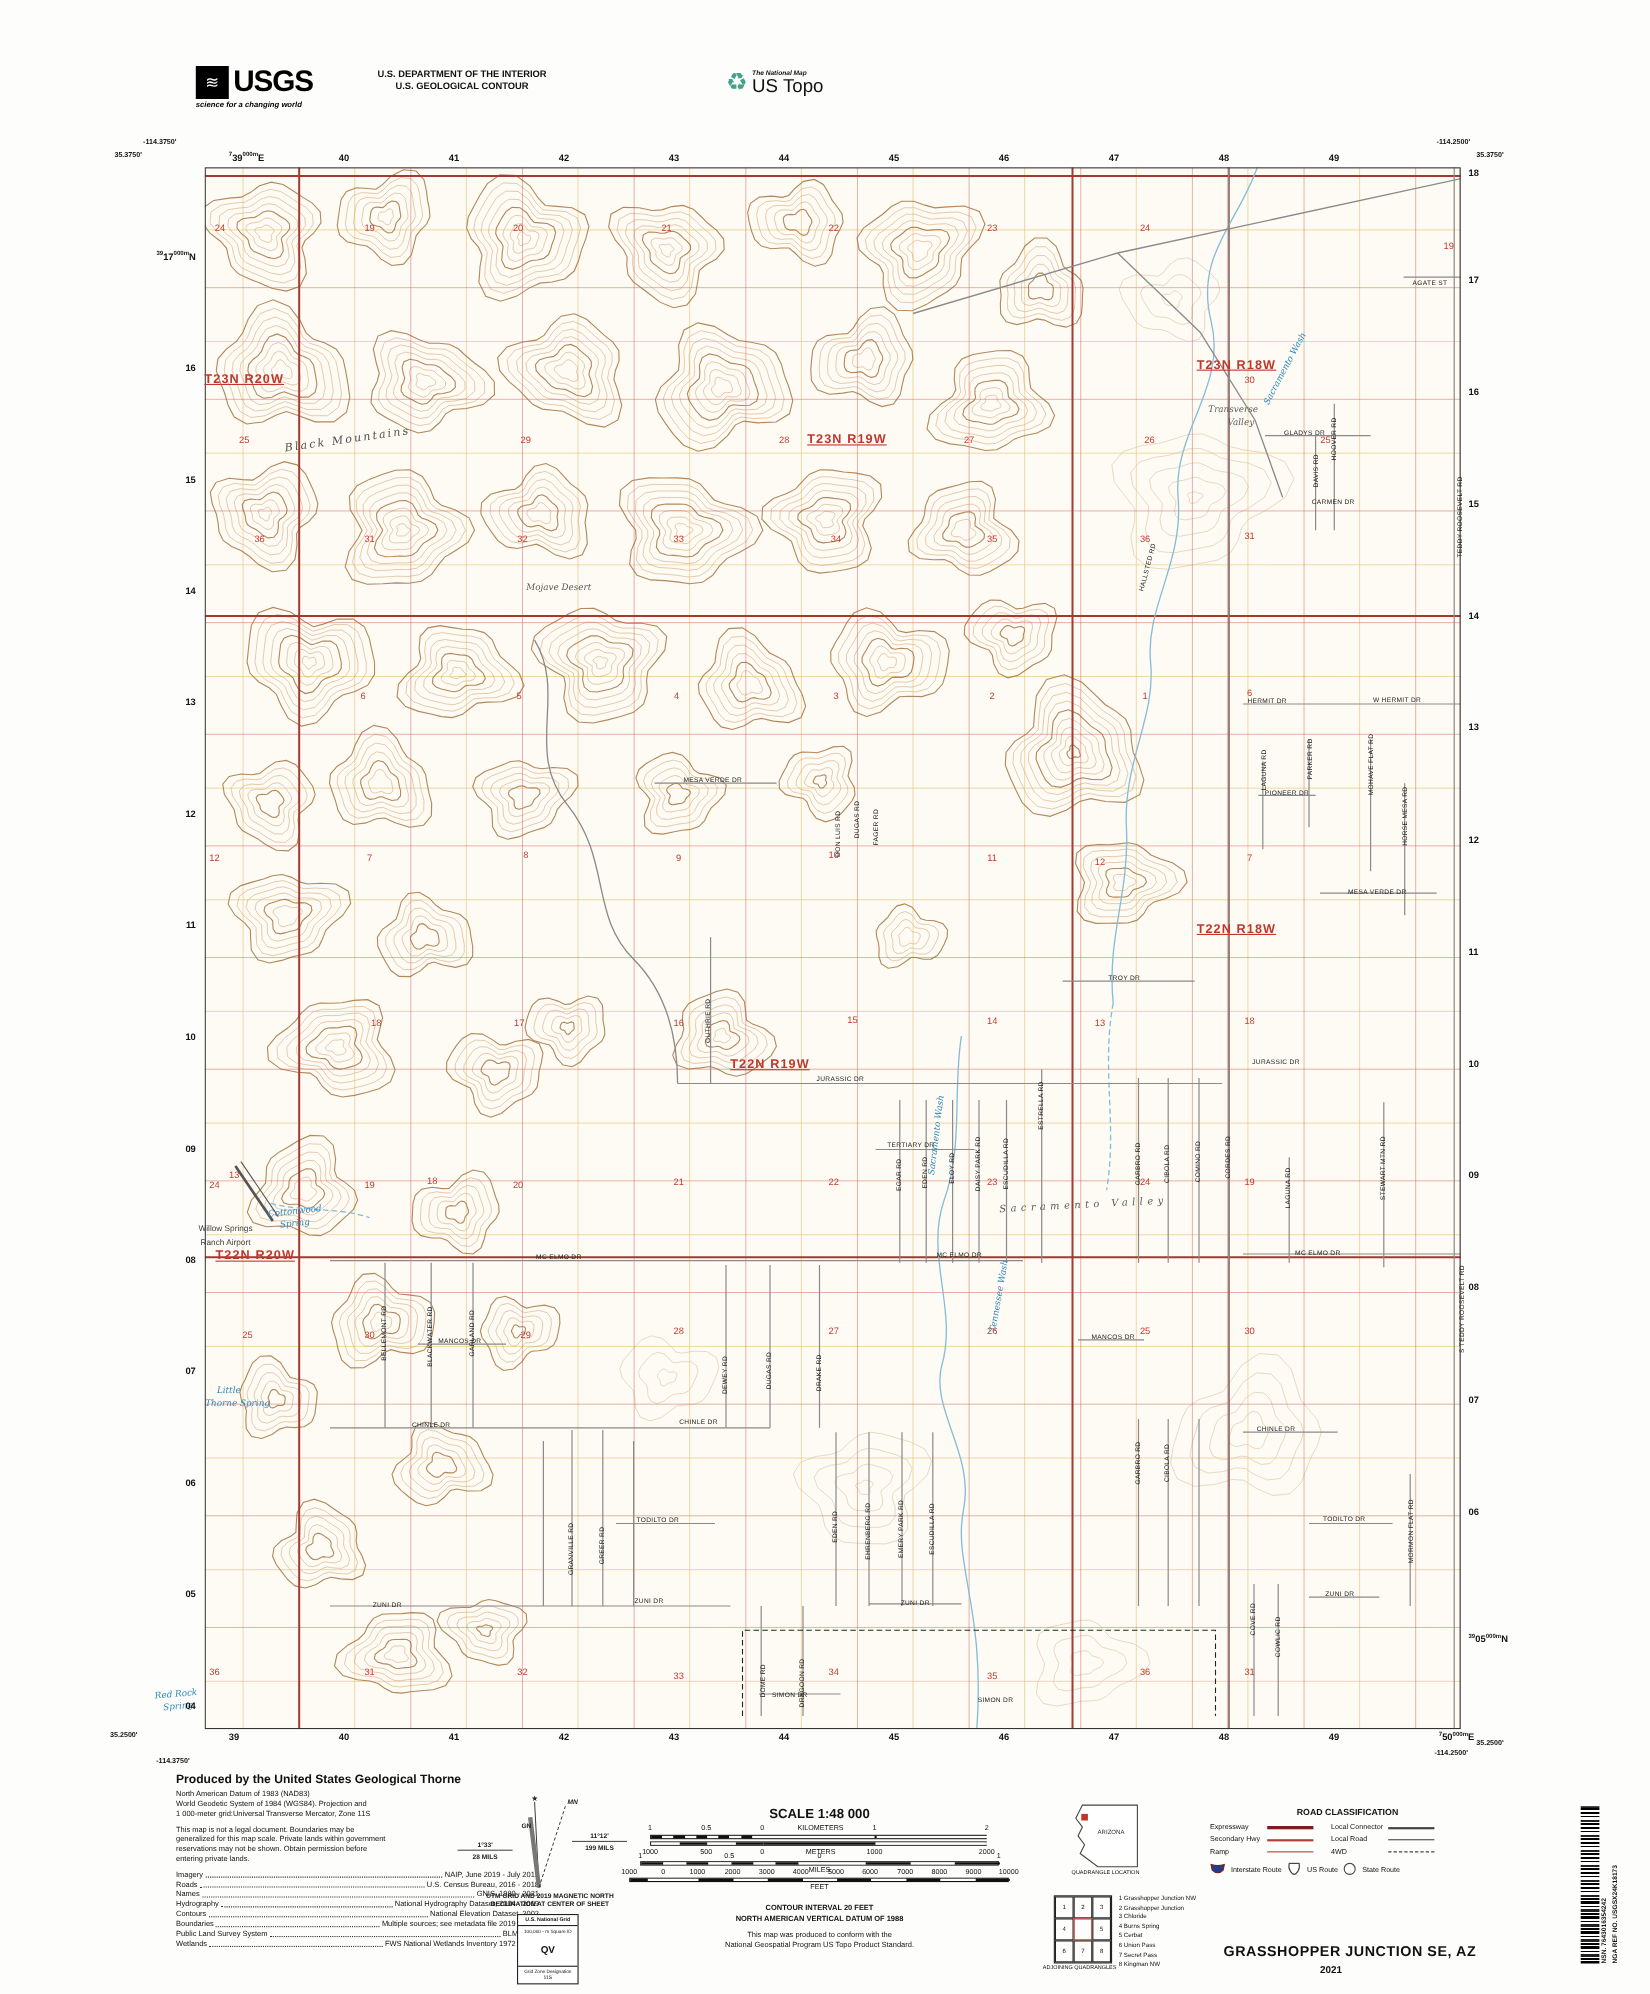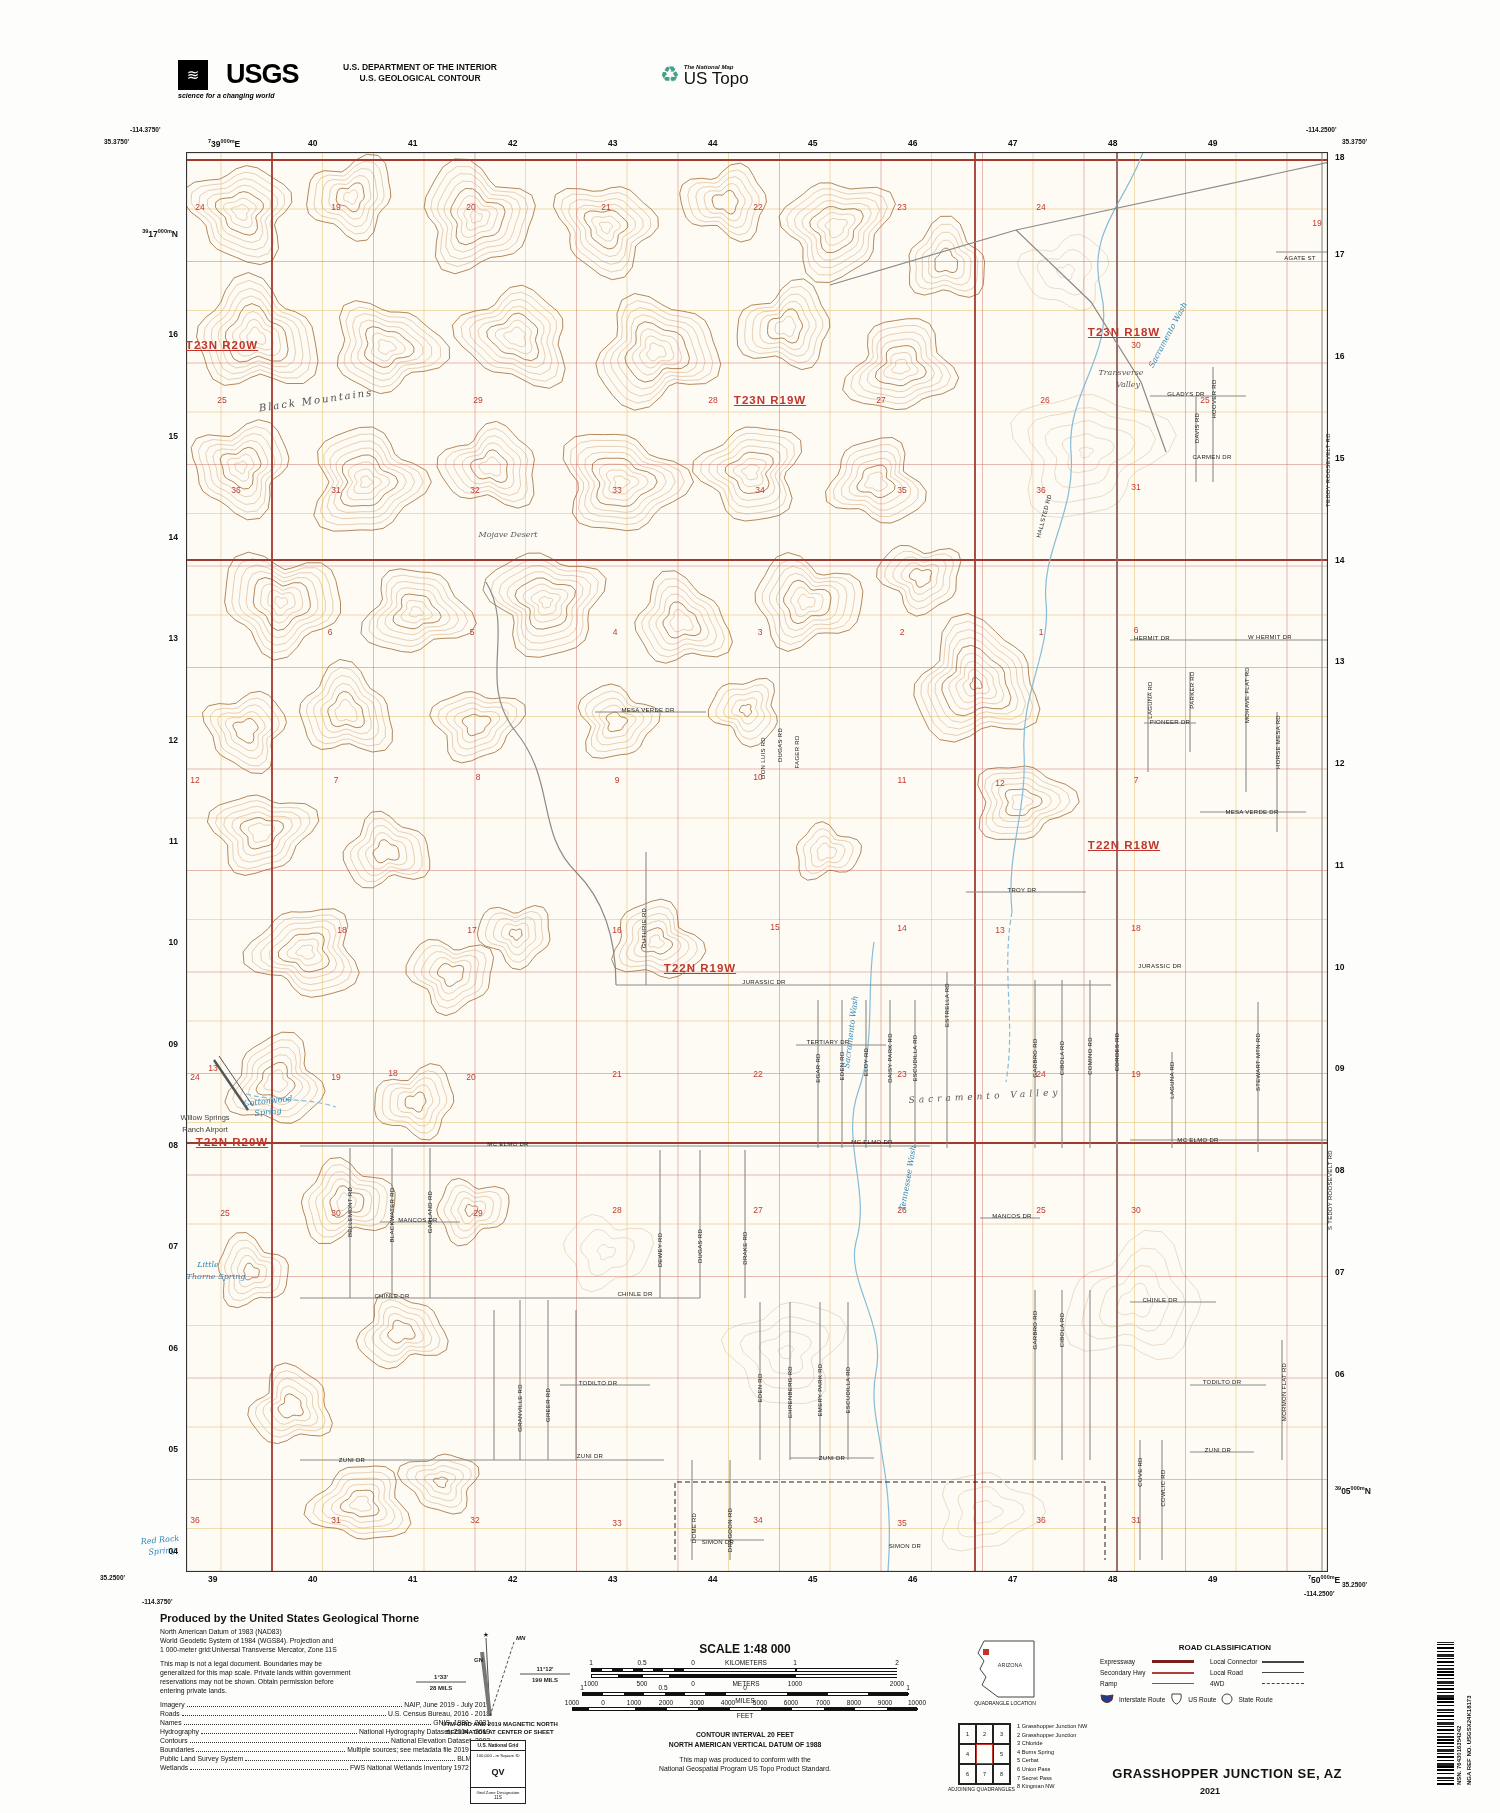--- a/index.html
+++ b/index.html
@@ -55,21 +55,21 @@
   .adj-grid .c{border:0.5px solid #222;display:flex;align-items:center;justify-content:center;font:5.5px "Liberation Sans",sans-serif;color:#111;}
   .adj-grid .c.red{border:1.8px solid #c2332a;}
   .adj-names{position:absolute;left:1017px;top:1722px;font:5.6px "Liberation Sans",sans-serif;color:#111;line-height:8.6px;}
   .adj-cap{position:absolute;left:948px;top:1786px;width:80px;font:5px "Liberation Sans",sans-serif;color:#111;}
   .map-title{position:absolute;right:158px;top:1766px;width:400px;text-align:right;font:700 13px "Liberation Sans",sans-serif;color:#111;letter-spacing:.5px;}
   .map-year{position:absolute;left:1150px;top:1786px;width:120px;text-align:center;font:700 9px "Liberation Sans",sans-serif;color:#111;}
   .barcode{position:absolute;left:1437px;top:1642px;width:17px;height:143px;background:repeating-linear-gradient(0deg,#000 0 2px,#fff 2px 3.5px,#000 3.5px 5px,#fff 5px 5.8px,#222 5.8px 8.3px,#fff 8.3px 10.6px,#000 10.6px 11.6px,#fff 11.6px 13.6px);}
   .bc-txt{position:absolute;top:1642px;height:143px;writing-mode:vertical-rl;transform:rotate(180deg);font:700 6px "Liberation Sans",sans-serif;color:#111;white-space:nowrap;}
   .usgs-logo{position:absolute;left:178px;top:60px;display:flex;align-items:flex-start;}
   .usgs-wave{width:30px;height:30px;background:#000;color:#fff;display:flex;align-items:center;justify-content:center;font-size:15px;}
-  .usgs-txt{font:900 27px "Liberation Sans",sans-serif;color:#000;letter-spacing:-1px;line-height:28px;margin-left:18px;}
+  .usgs-txt{font:900 27px "Liberation Sans",sans-serif;color:#000;letter-spacing:-1px;line-height:28px;margin-left:4px;}
   .usgs-tag{position:absolute;left:178px;top:92px;font:italic 700 7px "Liberation Sans",sans-serif;color:#000;}
   .natmap{position:absolute;left:660px;top:62px;display:flex;align-items:center;}
   .natmap .glyph{font-size:22px;color:#43a08a;margin-right:4px;}
   .natmap .small{font:italic 700 6px "Liberation Sans",sans-serif;color:#111;}
   .natmap .big{font:400 17px "Liberation Sans",sans-serif;color:#111;line-height:17px;}
 </style>
 </head>
 <body>
 <div id="page">
 

